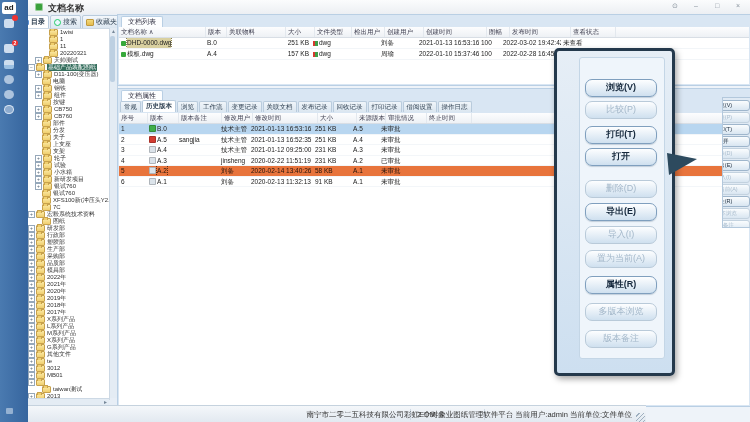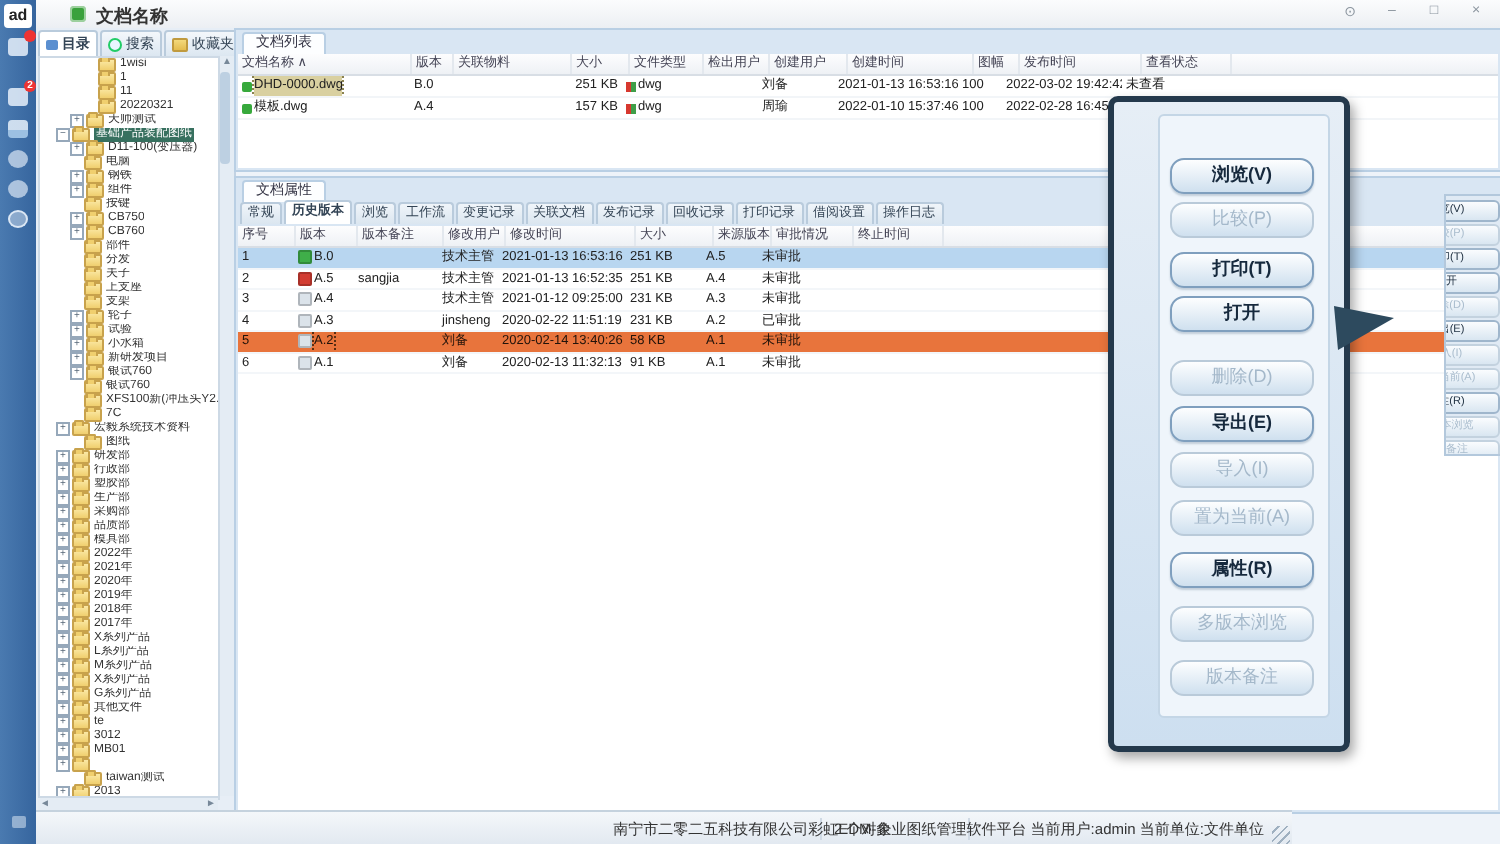--- a/index.html
+++ b/index.html
@@ -1,21 +1,21 @@
 <!DOCTYPE html>
 <html><head>
 <meta charset="utf-8">
 <style>
   html,body{margin:0;padding:0}
   body{width:750px;height:422px;position:relative;overflow:hidden;
        font-family:"Liberation Sans","DejaVu Sans",sans-serif;background:#eef3f9;
        -webkit-font-smoothing:antialiased}
   .abs{position:absolute}
   
-  #appbar{left:0;top:0;width:18px;height:422px;background:linear-gradient(90deg,#4a7ab0,#36659e);z-index:20}
+  #appbar{left:0;top:0;width:28px;height:422px;background:linear-gradient(90deg,#4a7ab0,#36659e);z-index:20}
   #app-logo{left:2px;top:2px;width:14px;height:12px;background:#fff;border-radius:2px;
             font-size:8px;font-weight:bold;color:#222;text-align:center;line-height:12px}
   .abicon{left:4px;width:10px;height:9px;border-radius:2px;background:rgba(230,240,250,.85)}
   .ic-chart-icon{background:linear-gradient(180deg,rgba(230,240,250,.85) 55%,#9cc0e2 55%)}
   .ic-refresh-icon,.ic-user-icon{border-radius:50%;background:rgba(230,240,250,.65)}
   .ic-gear-icon{border-radius:50%;background:rgba(230,240,250,.45);border:1px solid rgba(240,248,255,.8);width:8px;height:7px}
   .abbadge{position:absolute;right:-4px;top:-4px;width:6px;height:6px;border-radius:50%;
            background:#e33;color:#fff;font-size:5px;line-height:6px;text-align:center;font-weight:bold}
   #appbar-bottom{left:6px;top:408px;width:7px;height:6px;background:rgba(230,240,250,.5);border-radius:1px}
   

